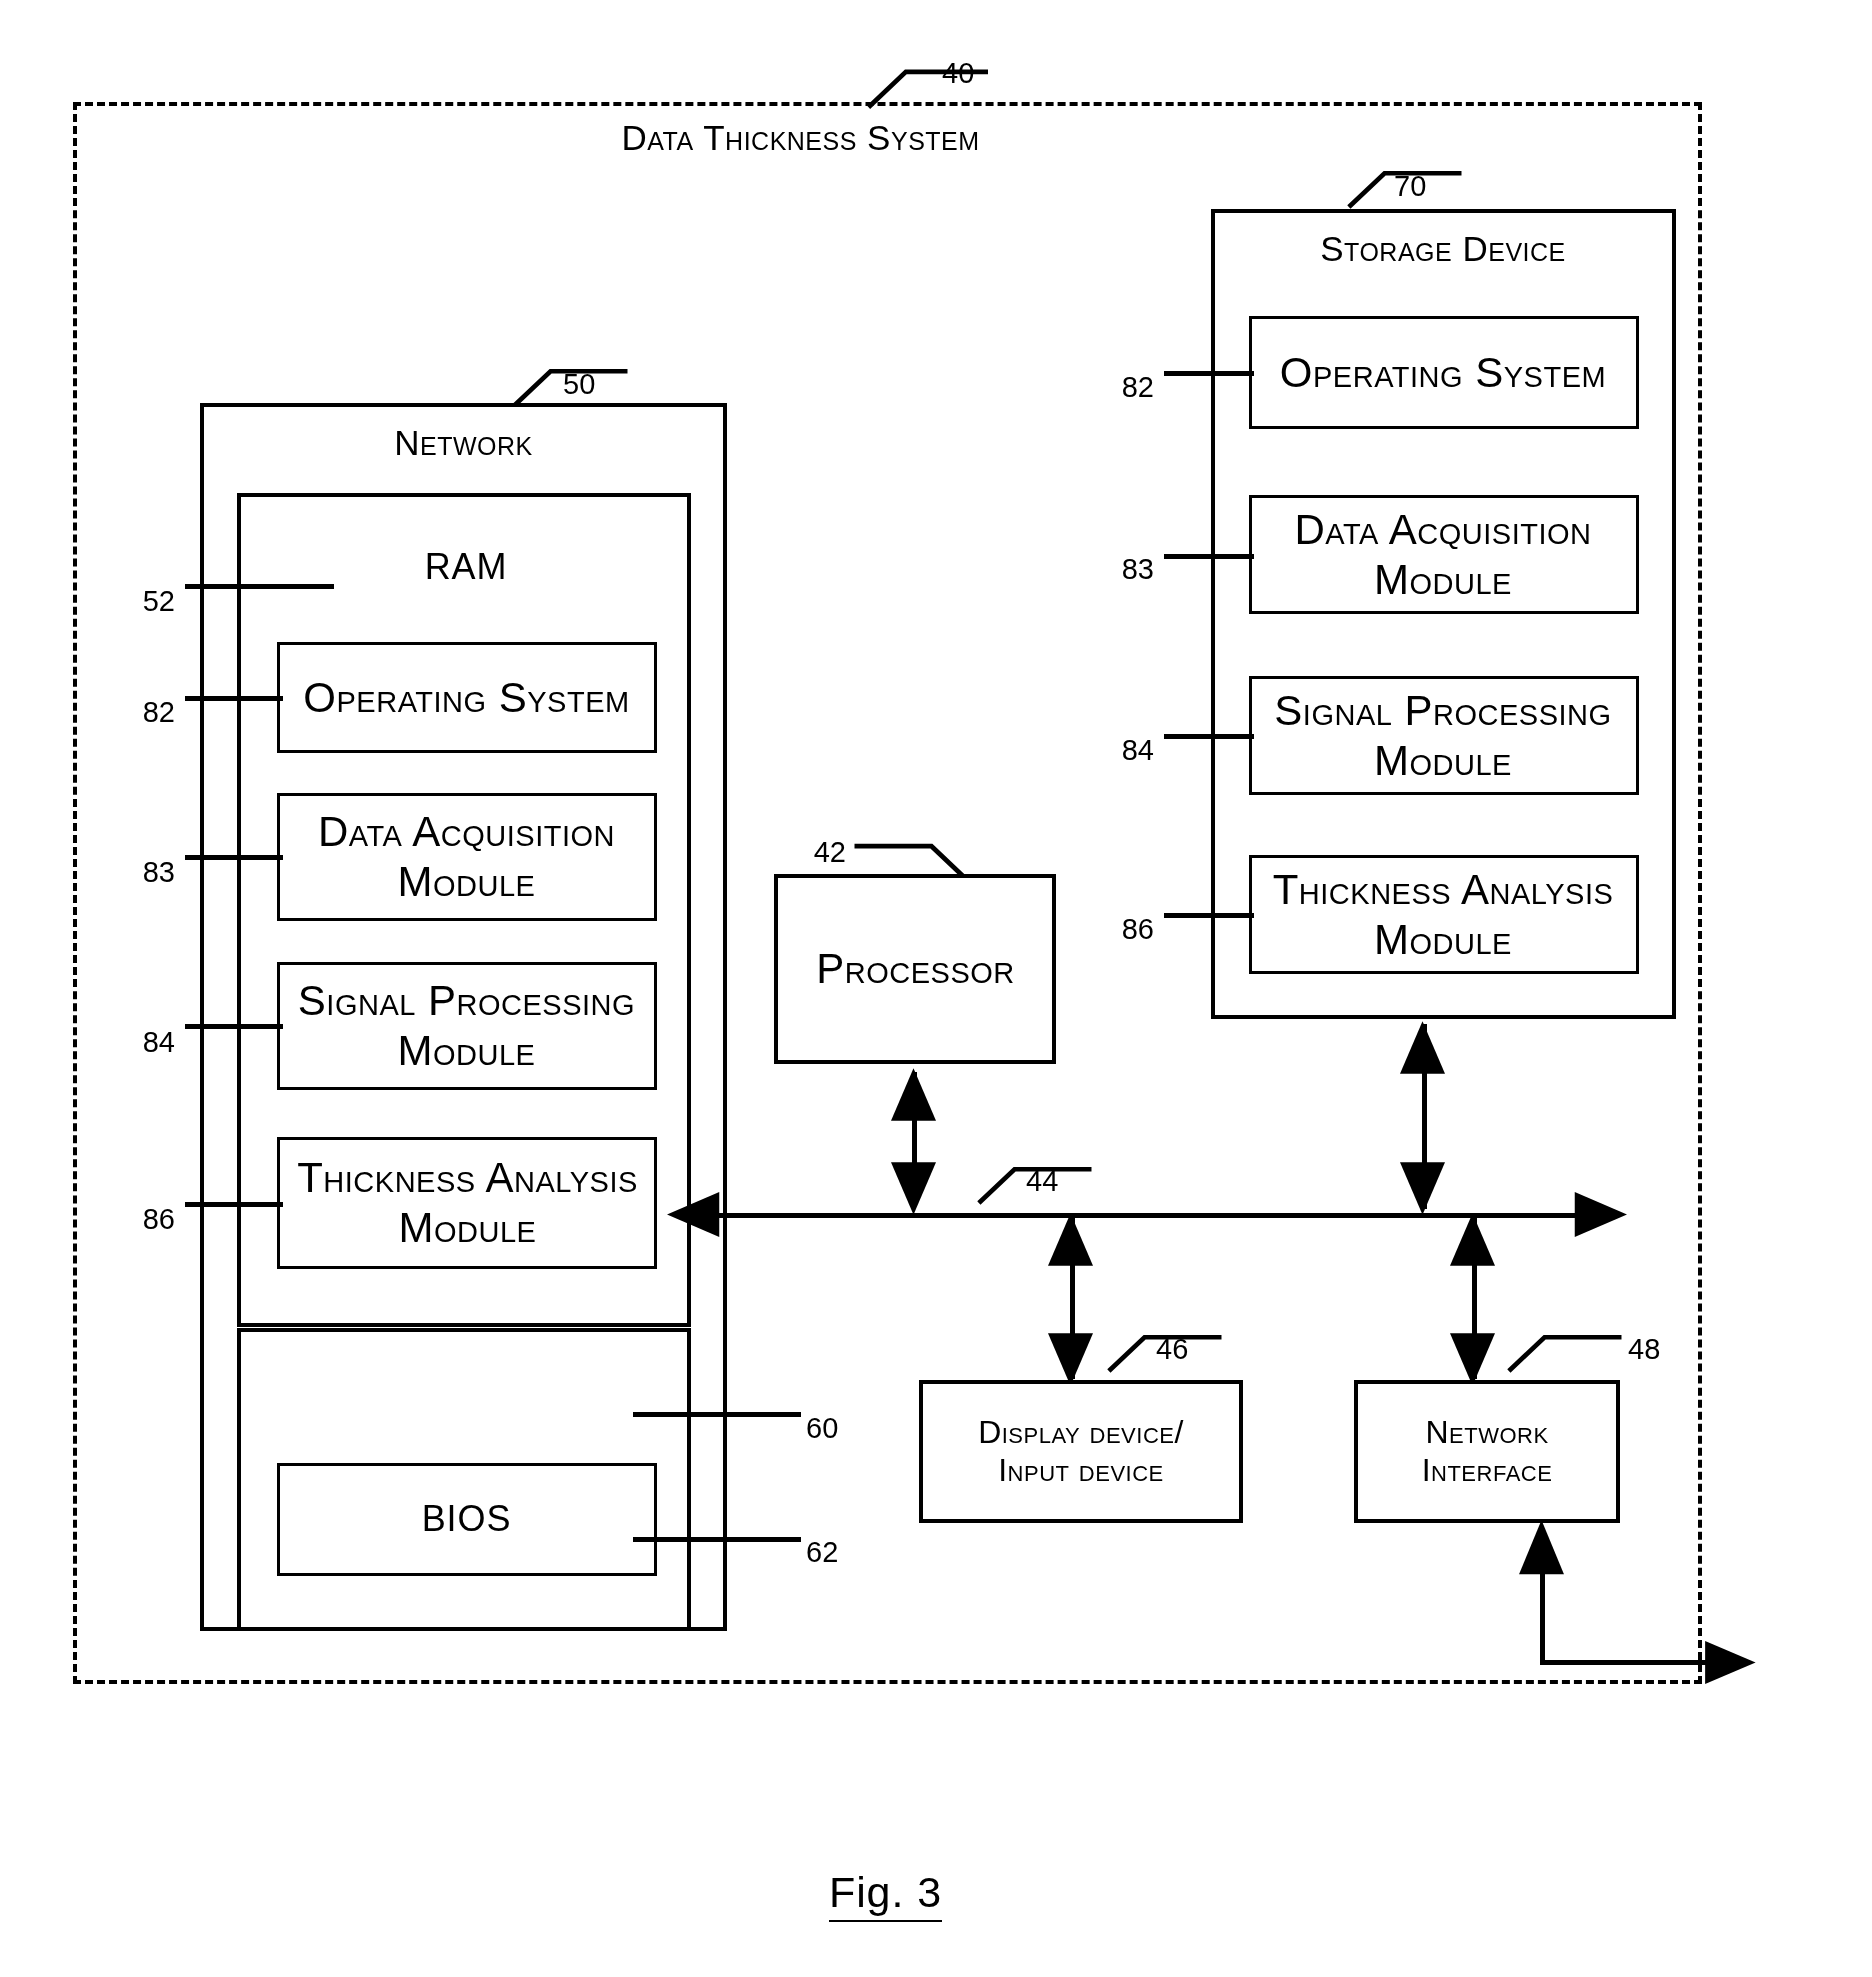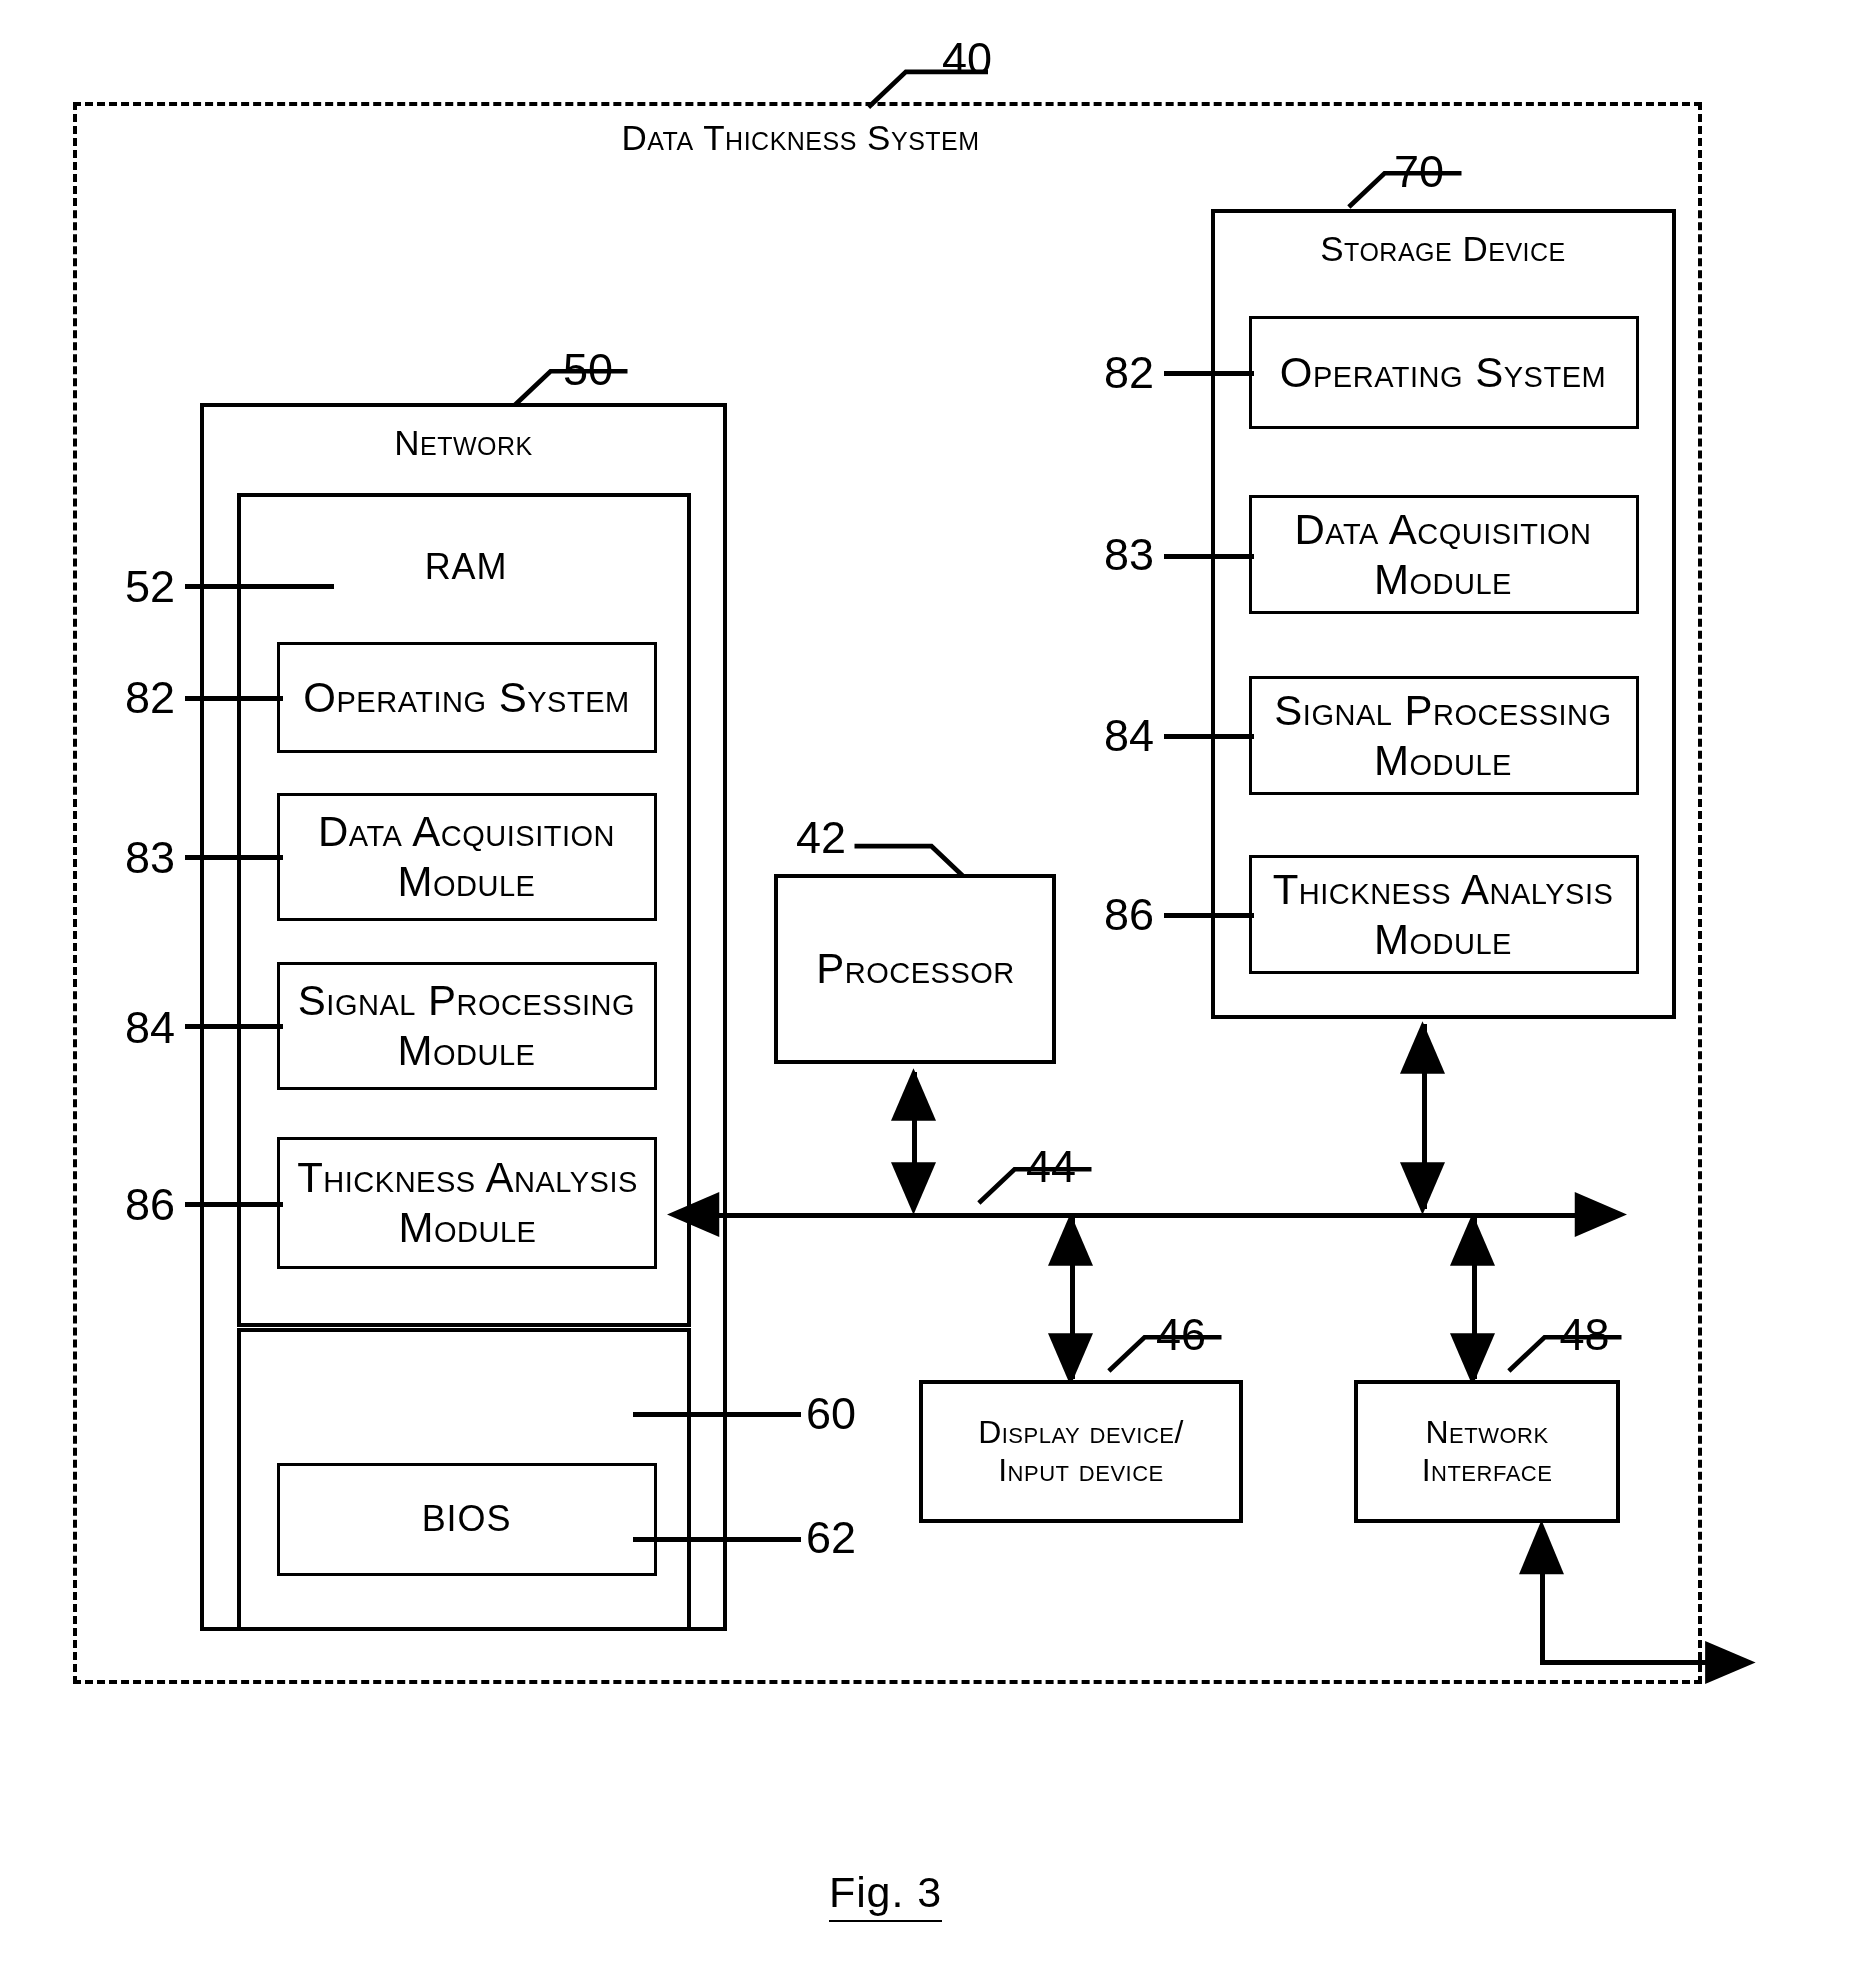--- a/index.html
+++ b/index.html
@@ -47,22 +47,23 @@
   }
   
   .sc { font-variant: small-caps; }
   .t-title { font-size: 35px; }
   .t-box   { font-size: 42px; }
   .t-mod   { font-size: 32px; }
   .t-plain { font-size: 36px; letter-spacing: 0.9px; }
 
   .num {
     position: absolute;
-    font-size: 45px;
+    font-size: 29px;
     text-align: right;
+    margin-top: 24px;
   }
 
   
   .hline { position: absolute; background: #000; height: 4.7px; }
   .vline { position: absolute; background: #000; width: 4.7px; }
 
   
   .leader { position: absolute; }
   .leader svg { display: block; overflow: visible; }
 
@@ -242,21 +243,21 @@
 
   <div class="abs box" style="left:919px; top:1380px; width:324px; height:143px;"></div>
   <div class="label t-mod sc" style="left:923px; top:1380px; width:316px; height:143px;">Display device/
 Input device</div>
 
   <div class="leader" style="left:1507px; top:1322px;">
     <svg width="122" height="53" viewBox="0 0 130 56">
       <path d="M2 52 L40 16 L122 16" stroke="#000" stroke-width="5" fill="none"></path>
     </svg>
   </div>
-  <div class="num" style="left:1528px; top:1309px; width:113px; text-align:center;">48</div>
+  <div class="num" style="left:1628px; top:1309px; width:113px; text-align:left;">48</div>
 
   <div class="abs box" style="left:1354px; top:1380px; width:266px; height:143px;"></div>
   <div class="label t-mod sc" style="left:1358px; top:1380px; width:258px; height:143px;">Network
 Interface</div>
 
   <div class="vline" style="left:1540px; top:1574px; height:90px;"></div>
   <svg class="abs" style="left:1519px; top:1520px;" width="45" height="58" viewBox="0 0 48 62">
     <polygon points="24,0 0,58 48,58" fill="#000"></polygon>
   </svg>
   <div class="hline" style="left:1540px; top:1660px; width:171px;"></div>

